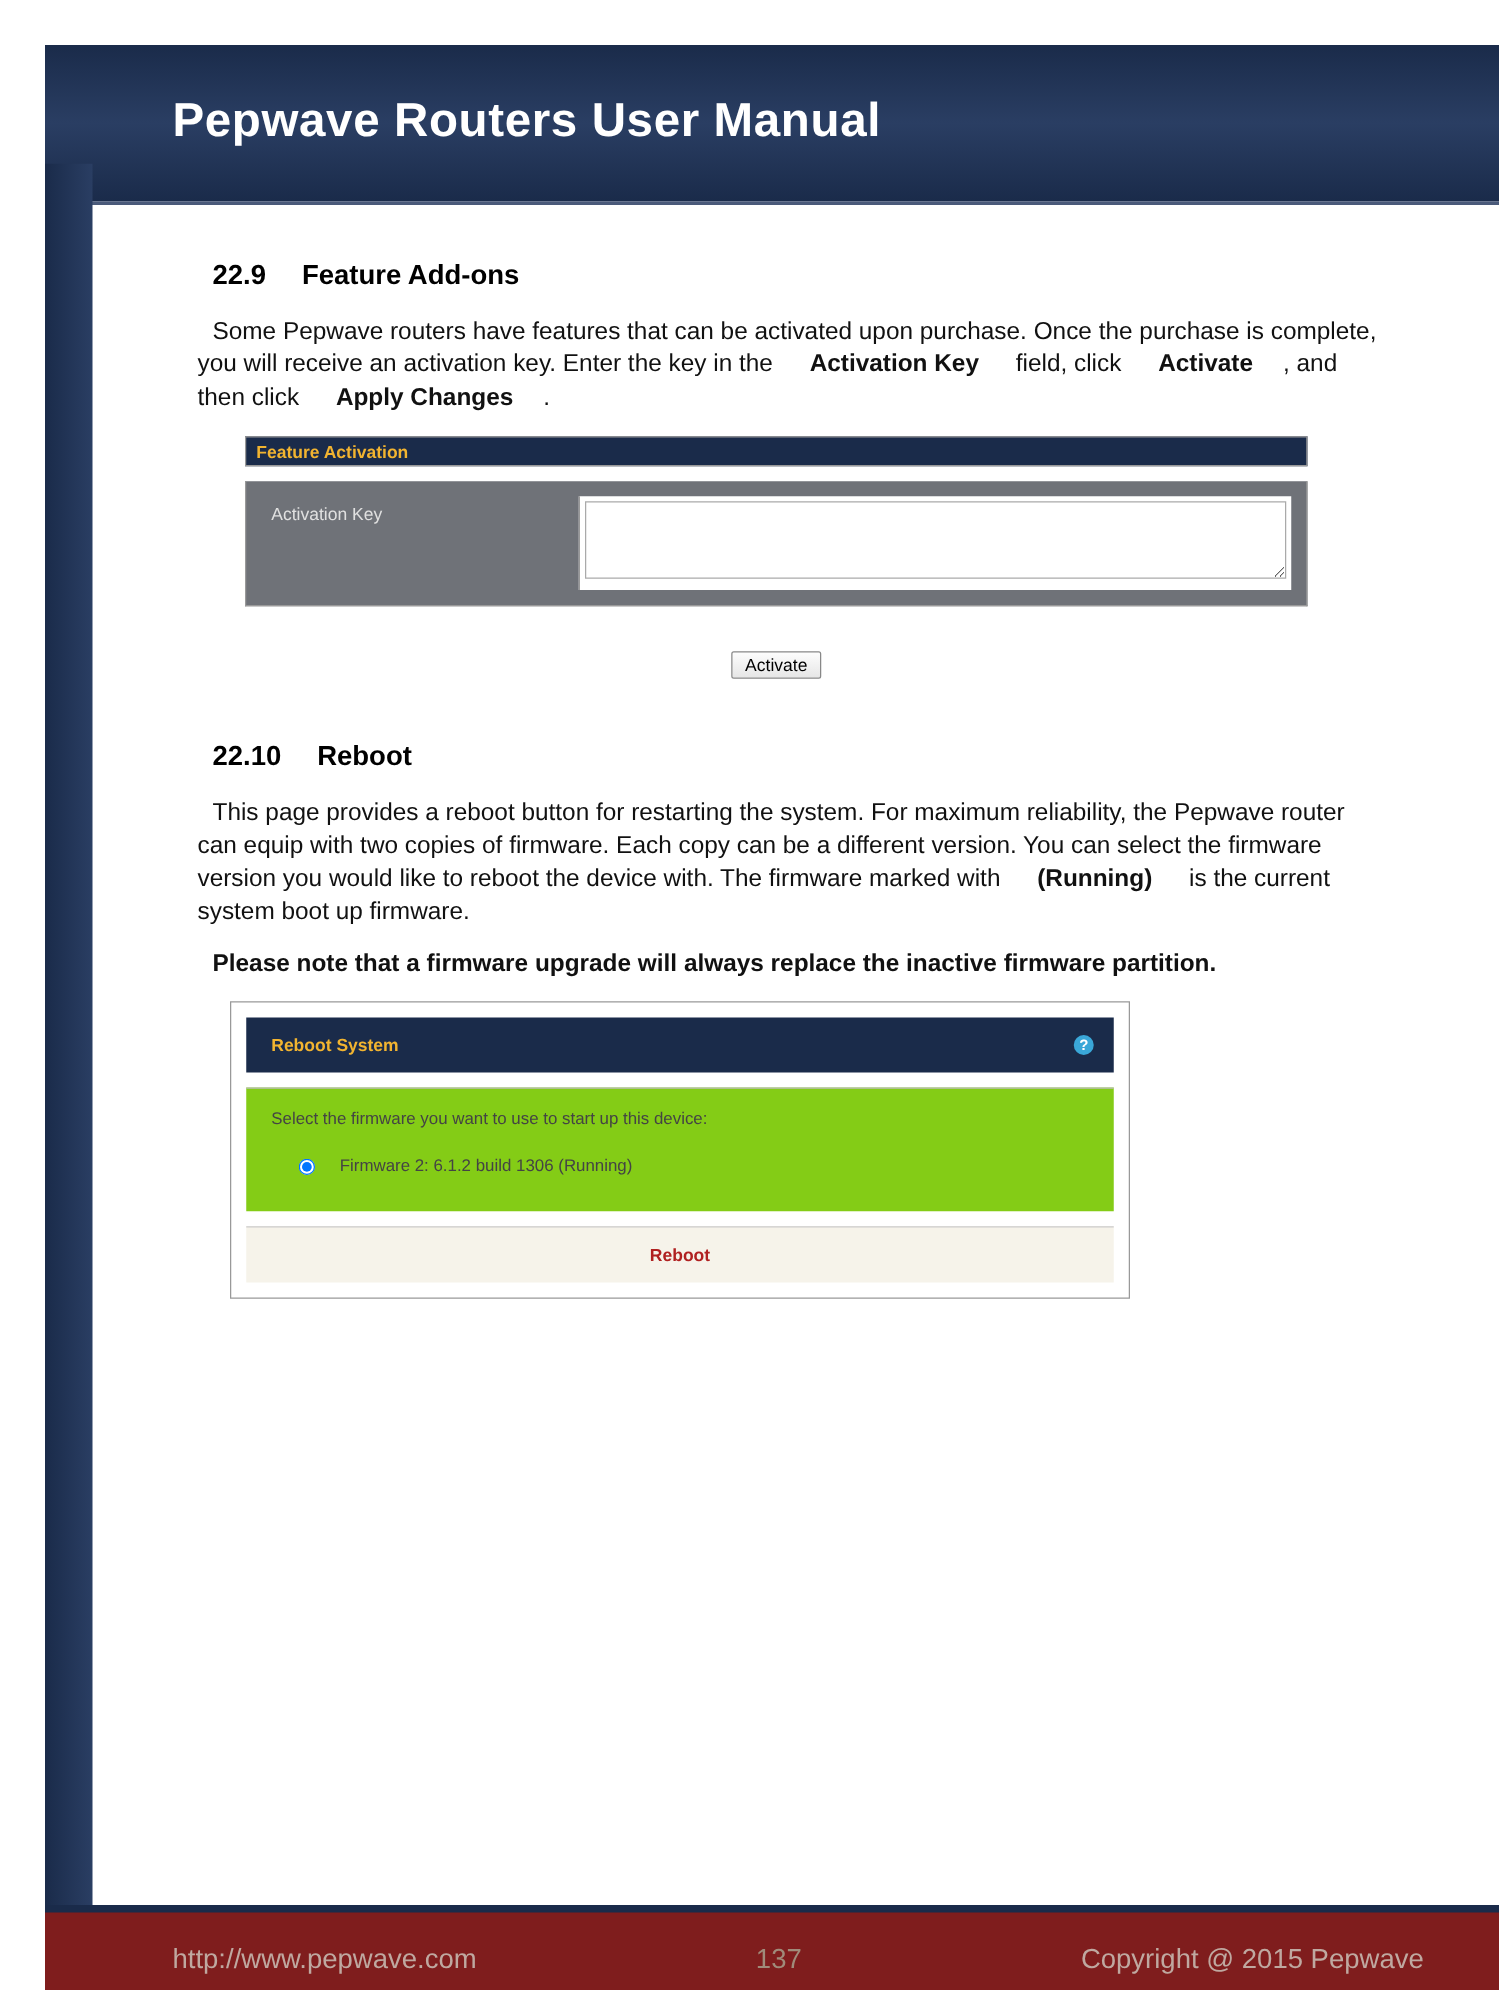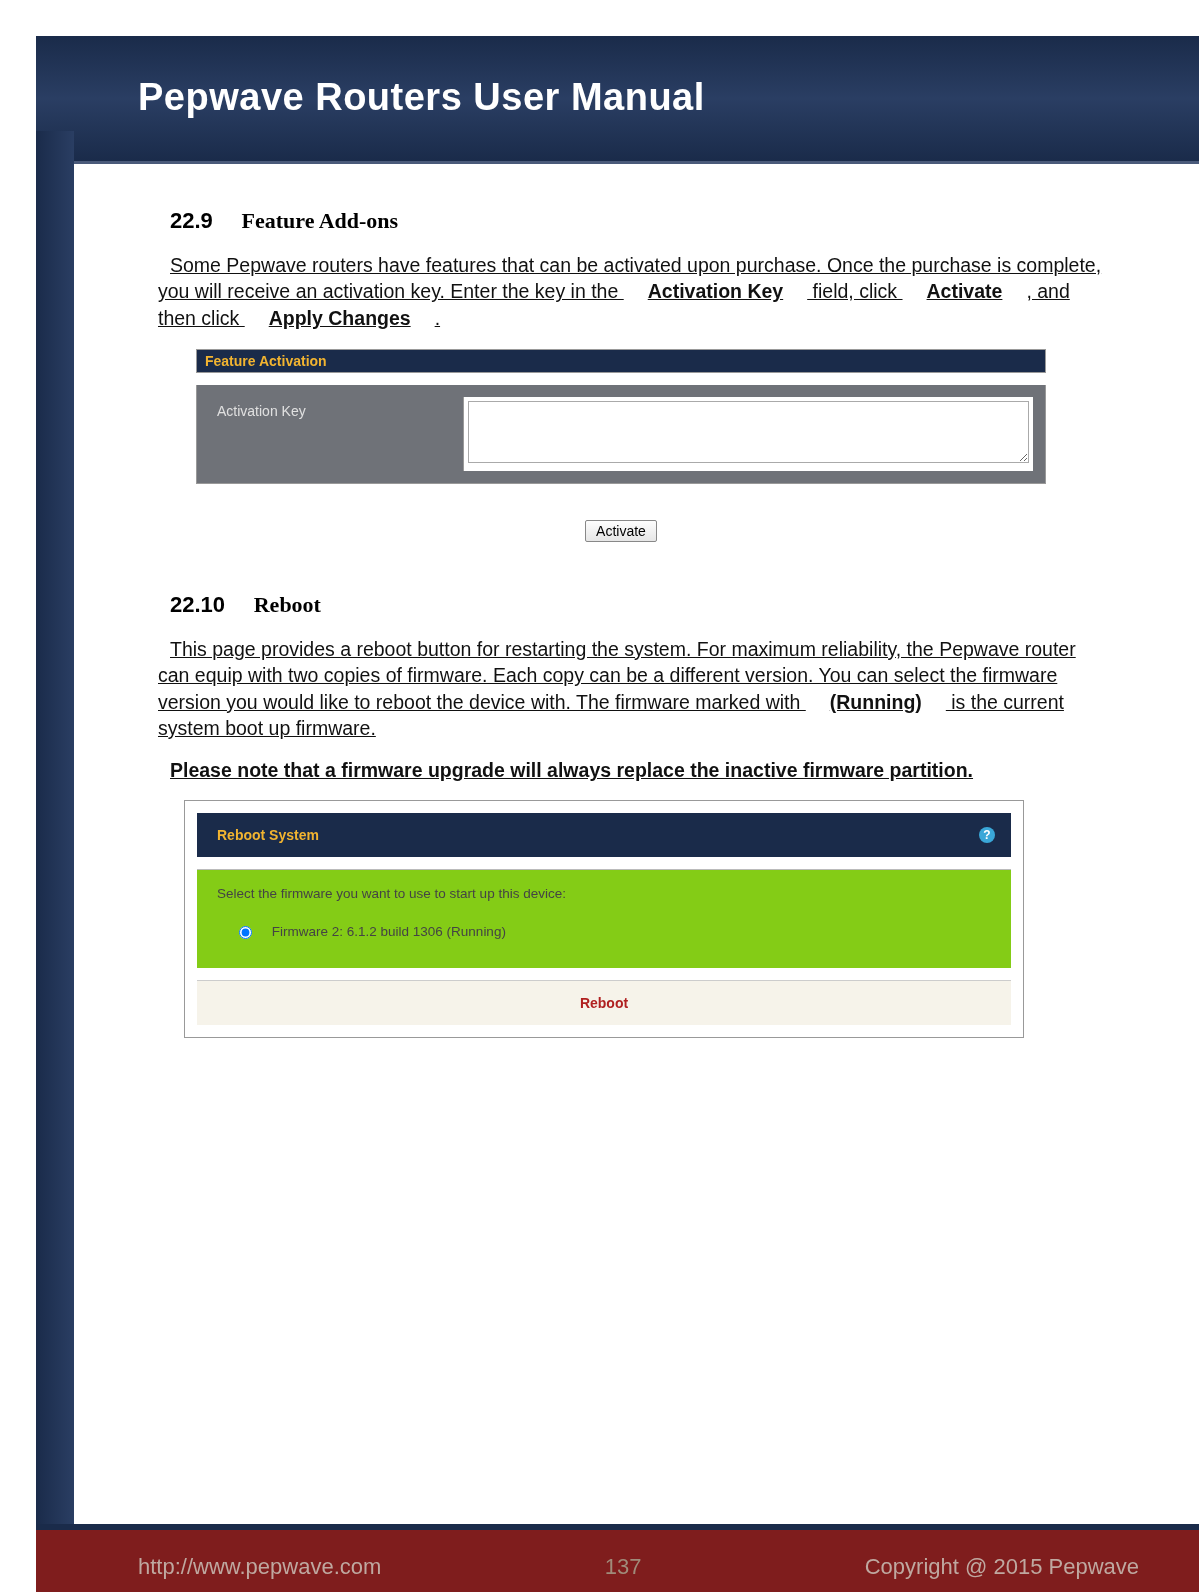--- a/index.html
+++ b/index.html
@@ -33,32 +33,30 @@
     padding: 24px 90px 0 110px;
   }
   .section-num {
     font-weight: bold;
     font-size: 22px;
     margin-right: 10px;
   }
   .section-title {
     font-weight: bold;
     font-size: 22px;
-    font-family: Liberation Serif, serif;
   }
   h2.section {
     margin-top: 6px;
     margin-bottom: 18px;
   }
   p.body {
     font-size: 19.5px;
     line-height: 1.35;
     margin-bottom: 16px;
     color: #111;
-    text-decoration: underline;
   }
   b { font-weight: bold; }
   .figure-wrap {
     margin: 18px 0 24px 38px;
     width: 874px;
   }
   .panel-header {
     background: #1a2b4a;
     color: #f2b430;
     font-weight: bold;
@@ -97,21 +95,21 @@
   }
   .btn-activate {
     font-size: 14px;
     padding: 2px 10px;
     background: linear-gradient(#fdfdfd,#e6e6e6);
     border: 1px solid #888;
     border-radius: 2px;
   }
   .reboot-panel {
     margin: 6px 0 0 38px;
-    width: 840px;
+    width: 720px;
     border: 1px solid #999;
   }
   .reboot-head {
     display: flex;
     align-items: center;
     justify-content: space-between;
     background: #1a2b4a;
     color: #f2b430;
     font-weight: bold;
     font-size: 14px;

